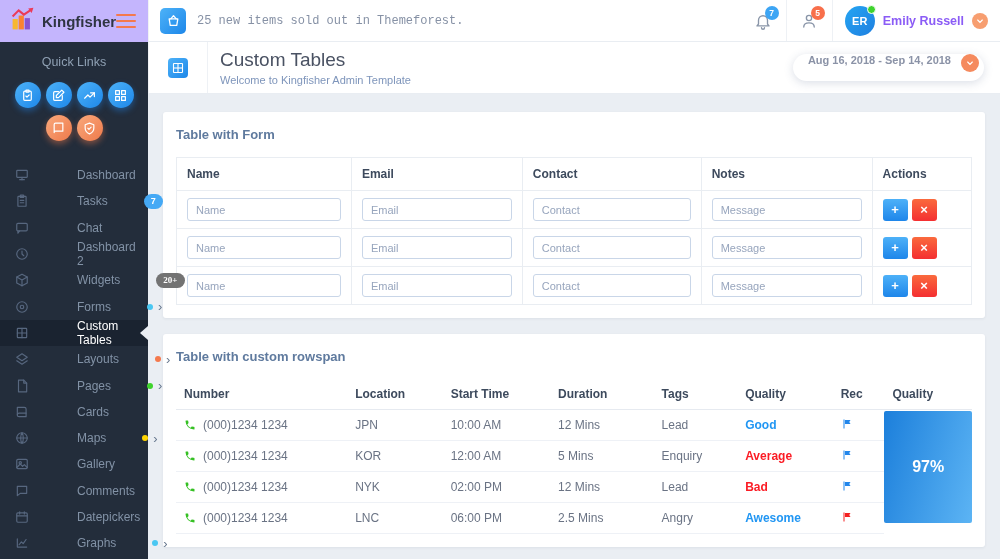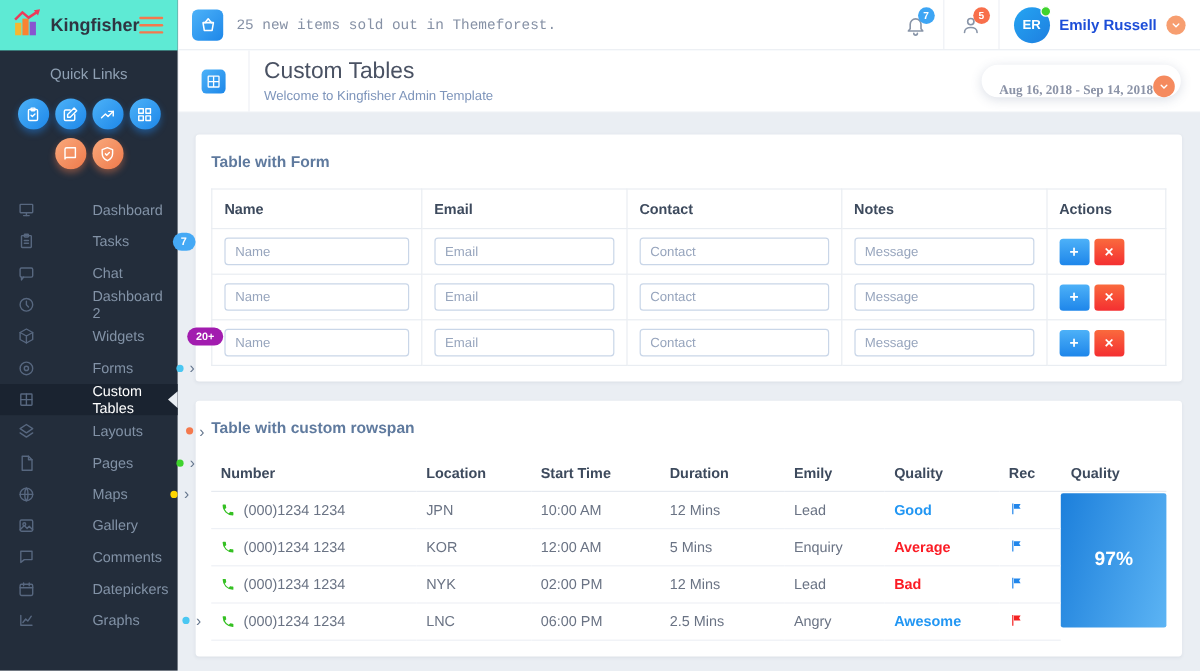--- a/index.html
+++ b/index.html
@@ -1,20 +1,20 @@
 <!DOCTYPE html>
 <html><head>
 <meta charset="utf-8">
 <style>
   * { margin:0; padding:0; box-sizing:border-box; }
   html,body { width:1000px; height:559px; font-family:"Liberation Sans","DejaVu Sans",sans-serif; background:#eaeef3; overflow:hidden; position:relative; }
 
   
   .sidebar { position:absolute; left:0; top:0; width:148px; height:559px; background:#232d3b; z-index:3; }
-  .logo-band { height:42px; background:#5eead4; display:flex; align-items:center; justify-content:space-between; padding:0 12px 0 10px;text-align:center; }
+  .logo-band { height:42px; background:#c4b5fd; display:flex; align-items:center; justify-content:space-between; padding:0 12px 0 10px;text-align:center; }
   .logo-wrap { display:flex; align-items:center; gap:6px; }
   .brand-name { font-size:15px; font-weight:700; color:#2f3542; }
   .hamburger { width:22px; cursor:pointer; }
   .hamburger span { display:block; height:2px; background:#f4794d; border-radius:2px; margin:4px 0; }
 
   .quick { padding:13px 0 6px; text-align:center; }
   .quick-title { color:#8fa0b3; font-size:12.5px; margin-bottom:13px; }
   .ql-row { display:flex; justify-content:center; gap:5px; margin-bottom:7px; }
   .ql { width:26px; height:26px; border-radius:50%; display:flex; align-items:center; justify-content:center; cursor:pointer; }
   .ql svg { width:13px; height:13px; }
@@ -39,33 +39,33 @@
   .notice-icon svg { width:13px; height:13px; }
   .notice-text { font-size:12px; color:#8691a5;font-family:Liberation Mono, monospace; }
   .topbar-right { margin-left:auto; display:flex; align-items:center; height:100%; }
   .tb-div { width:1px; height:100%; background:#eef1f5; }
   .tb-sec { position:relative; width:45px; height:100%; display:flex; align-items:center; justify-content:center; cursor:pointer; color:#8995a8; }
   .tb-sec svg { width:18px; height:18px; }
   .badge-float { position:absolute; top:6px; right:7px; min-width:14px; height:14px; border-radius:7px; font-size:8.5px; font-weight:700; color:#fff; display:flex; align-items:center; justify-content:center; padding:0 3px; }
   .profile { display:flex; align-items:center; gap:8px; padding:0 12px 0 12px; cursor:pointer; }
   .avatar { width:30px; height:30px; border-radius:50%; background:linear-gradient(135deg,#25a5f2,#1e7fe0); color:#fff; font-size:11px; font-weight:700; display:flex; align-items:center; justify-content:center; position:relative; }
   .avatar .status { position:absolute; top:-1px; right:-1px; width:9px; height:9px; background:#3fd32d; border:1.5px solid #fff; border-radius:50%; }
-  .uname { font-size:12.5px; font-weight:700; color:#1d4ed8; }
+  .uname { font-size:12.5px; font-weight:700; color:#8b5cf6; }
   .chev-circle { width:16px; height:16px; border-radius:50%; background:#f79e70; display:flex; align-items:center; justify-content:center; }
   .chev-circle svg { width:8px; height:8px; }
 
   
   .pagehead { position:absolute; left:148px; top:42px; right:0; height:52px; background:#fff; border-bottom:1px solid #e9edf2; border-left:1px solid #f0f2f5; display:flex; align-items:center; z-index:2; }
   .ph-icon-cell { width:59px; height:100%; display:flex; align-items:center; justify-content:center; border-right:1px solid #eef1f5; }
   .ph-icon { width:20px; height:20px; border-radius:4px; background:linear-gradient(135deg,#4db2f8,#1d87e9); display:flex; align-items:center; justify-content:center; }
   .ph-icon svg { width:12px; height:12px; }
   .ph-titles { padding-left:12px; }
   .ph-title { font-size:19px; color:#4a5263; font-weight:400; }
   .ph-sub { font-size:11px; color:#7e95bb; margin-top:3px; }
-  .datepill { margin-left:auto; margin-right:16px; background:#fff; border-radius:14px; height:27px; display:flex; align-items:flex-end; padding:0 5px 0 15px; box-shadow:0 2px 10px rgba(70,90,130,.20); cursor:pointer;font-family:Liberation Serif, serif; }
+  .datepill { margin-left:auto; margin-right:16px; background:#fff; border-radius:14px; height:27px; display:flex; align-items:flex-start; gap:10px; padding:0 5px 0 15px; box-shadow:0 2px 10px rgba(70,90,130,.20); cursor:pointer; }
   .datepill-text { font-size:11px; font-weight:700; color:#8b93a7; }
   .datepill .chev-circle { width:18px; height:18px; background:#f58a5e; }
 
   
   .content { position:absolute; left:148px; top:94px; right:0; bottom:0; background:#eaeef3; padding:18px 15px 0; overflow:hidden; }
   .card { background:#fff; border-radius:3px; box-shadow:0 1px 3px rgba(40,60,90,.07); margin-bottom:16px; padding:15px 13px 13px; }
   .card-title { color:#5f7a9e; font-size:13px; font-weight:700; margin-bottom:15px; }
 
   table { width:100%; border-collapse:collapse; table-layout:fixed; }
   th { text-align:left; font-size:12px; color:#3d4a5d; font-weight:700; }
@@ -220,21 +220,21 @@
       </div>
       <div class="nav-item">
         <span class="nico">
           <svg viewBox="0 0 24 24" fill="none" stroke="currentColor" stroke-width="2" stroke-linecap="round" stroke-linejoin="round">
             <path d="M12 2l9 5v10l-9 5-9-5V7z"></path>
             <path d="M12 12l9-5M12 12L3 7M12 12v10"></path>
           </svg>
         </span>
         <span>Widgets</span>
         <span class="nav-right">
-          <span class="nav-badge" style="background: #a21caf;">20+</span>
+          <span class="nav-badge" style="background: #737373; font-family: Liberation Serif, serif;">20+</span>
         </span>
       </div>
       <div class="nav-item">
         <span class="nico">
           <svg viewBox="0 0 24 24" fill="none" stroke="currentColor" stroke-width="2" stroke-linecap="round" stroke-linejoin="round">
             <circle cx="12" cy="12" r="9"></circle>
             <circle cx="12" cy="12" r="3"></circle>
           </svg>
         </span>
         <span>Forms</span>
@@ -271,20 +271,29 @@
           <svg viewBox="0 0 24 24" fill="none" stroke="currentColor" stroke-width="2" stroke-linecap="round" stroke-linejoin="round">
             <path d="M6 2h9l5 5v15H6z"></path>
             <path d="M15 2v5h5"></path>
           </svg>
         </span>
         <span>Pages</span>
         <span class="nav-right">
           <span class="dot" style="background: rgb(63, 211, 45);"></span>
           <span class="chev">›</span>
         </span>
+      </div>
+      <div class="nav-item">
+        <span class="nico">
+          <svg viewBox="0 0 24 24" fill="none" stroke="currentColor" stroke-width="2" stroke-linecap="round" stroke-linejoin="round">
+            <path d="M4 4h12a3 3 0 013 3v13H7a3 3 0 01-3-3z"></path>
+            <path d="M4 17a3 3 0 013-3h12"></path>
+          </svg>
+        </span>
+        <span>Cards</span>
       </div>
       <div class="nav-item">
         <span class="nico">
           <svg viewBox="0 0 24 24" fill="none" stroke="currentColor" stroke-width="2" stroke-linecap="round" stroke-linejoin="round">
             <circle cx="12" cy="12" r="9"></circle>
             <path d="M3 12h18M12 3c3 3 3 15 0 18M12 3c-3 3-3 15 0 18"></path>
           </svg>
         </span>
         <span>Maps</span>
         <span class="nav-right">
@@ -463,21 +472,21 @@
           <col style="width:12%">
           <col style="width:6.5%">
           <col style="width:11%">
         </colgroup>
       <thead>
         <tr>
           <th>Number</th>
           <th>Location</th>
           <th>Start Time</th>
           <th>Duration</th>
-          <th>Emily</th>
+          <th>Tags</th>
           <th>Quality</th>
           <th>Rec</th>
           <th>Quality</th>
         </tr>
       </thead>
       <tbody id="span-rows">
           <tr>
             <td>
               <span class="num-cell">
                 <span style="display: flex;">

